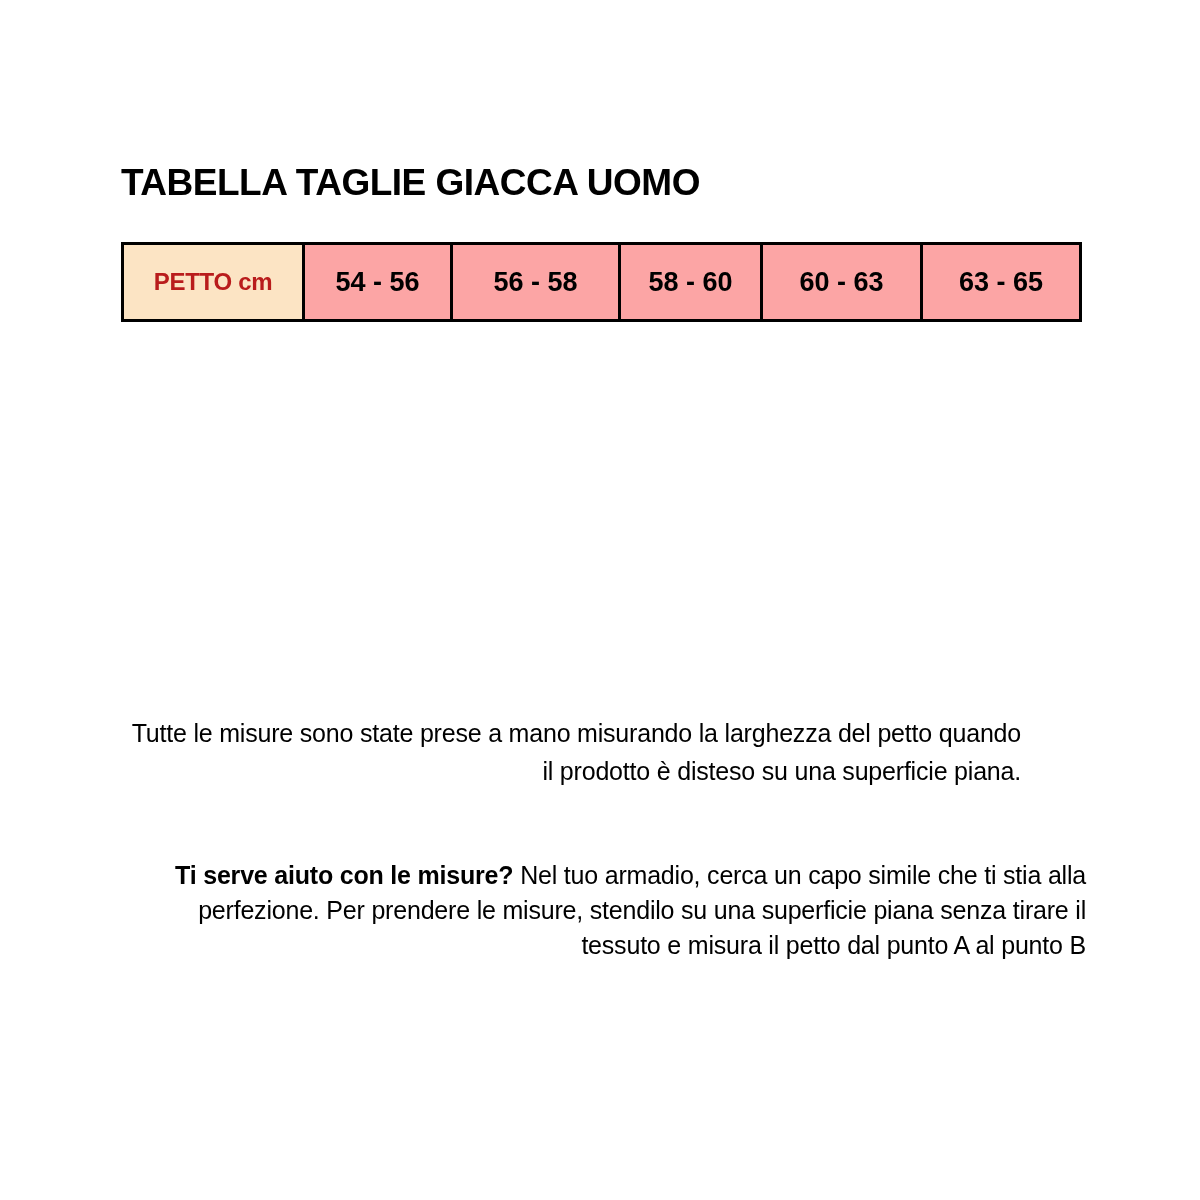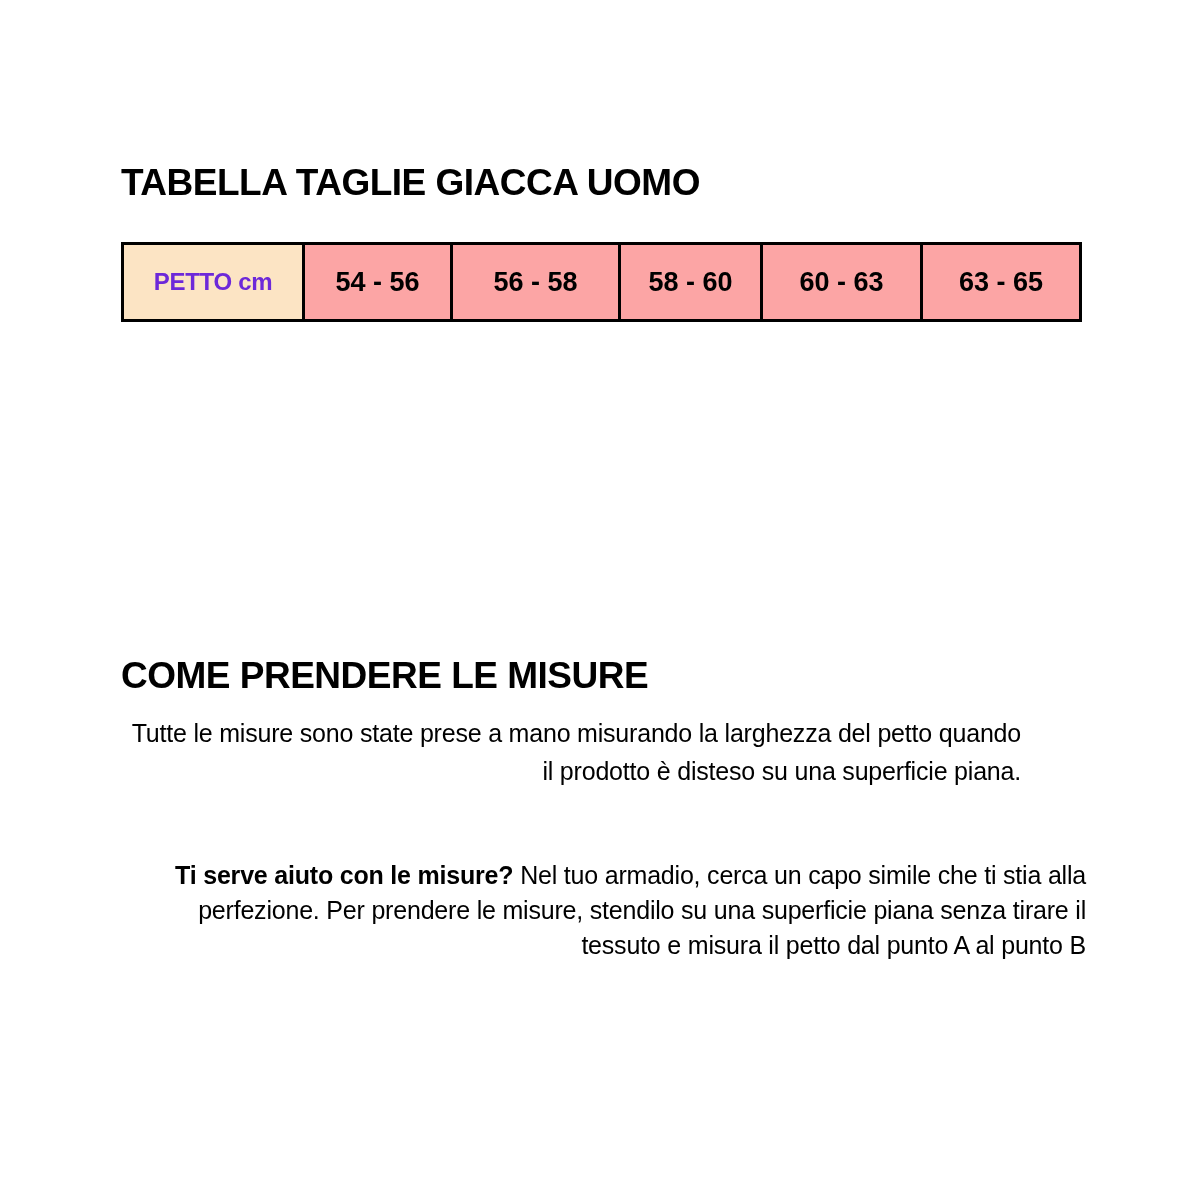--- a/index.html
+++ b/index.html
@@ -45,21 +45,21 @@
   tr.row-data{height:77px;}
   th.corner{
     background:var(--corner-fill);color:#ffffff;
     font-size:24px;line-height:32px;letter-spacing:0.2px;
   }
   th.size-head{
     background:var(--header-fill);color:#000;
     font-size:25px;
   }
   td.measure-label{
-    background:var(--label-fill);color:#6d28d9;
+    background:var(--label-fill);color:#b91c1c;
     font-size:24px;letter-spacing:-0.3px;
   }
   td.measure-value{
     background:#fca5a5;color:#000;
     font-size:27px;
   }
 
   .para{
     position:absolute;left:121px;margin:0;
     font-size:25px;letter-spacing:-0.2px;color:#000;text-align:right;
@@ -89,19 +89,18 @@
         <td class="measure-label">PETTO cm</td>
         <td class="measure-value">54 - 56</td>
         <td class="measure-value">56 - 58</td>
         <td class="measure-value">58 - 60</td>
         <td class="measure-value">60 - 63</td>
         <td class="measure-value">63 - 65</td>
       </tr>
     </tbody>
   </table>
 
-  <h2 class="section-heading">COME PRENDERE LE MISURE</h2>
 
   <p class="para para-measure-info">Tutte le misure sono state prese a mano misurando la larghezza del petto quando il prodotto è disteso su una superficie piana.</p>
 
   <p class="para para-help"><span class="lead">Ti serve aiuto con le misure?</span><span> Nel tuo armadio, cerca un capo simile che ti stia alla perfezione. Per prendere le misure, stendilo su una superficie piana senza tirare il tessuto e misura il petto dal punto A al punto B</span></p>
 
 </div>
 
 </body></html>

